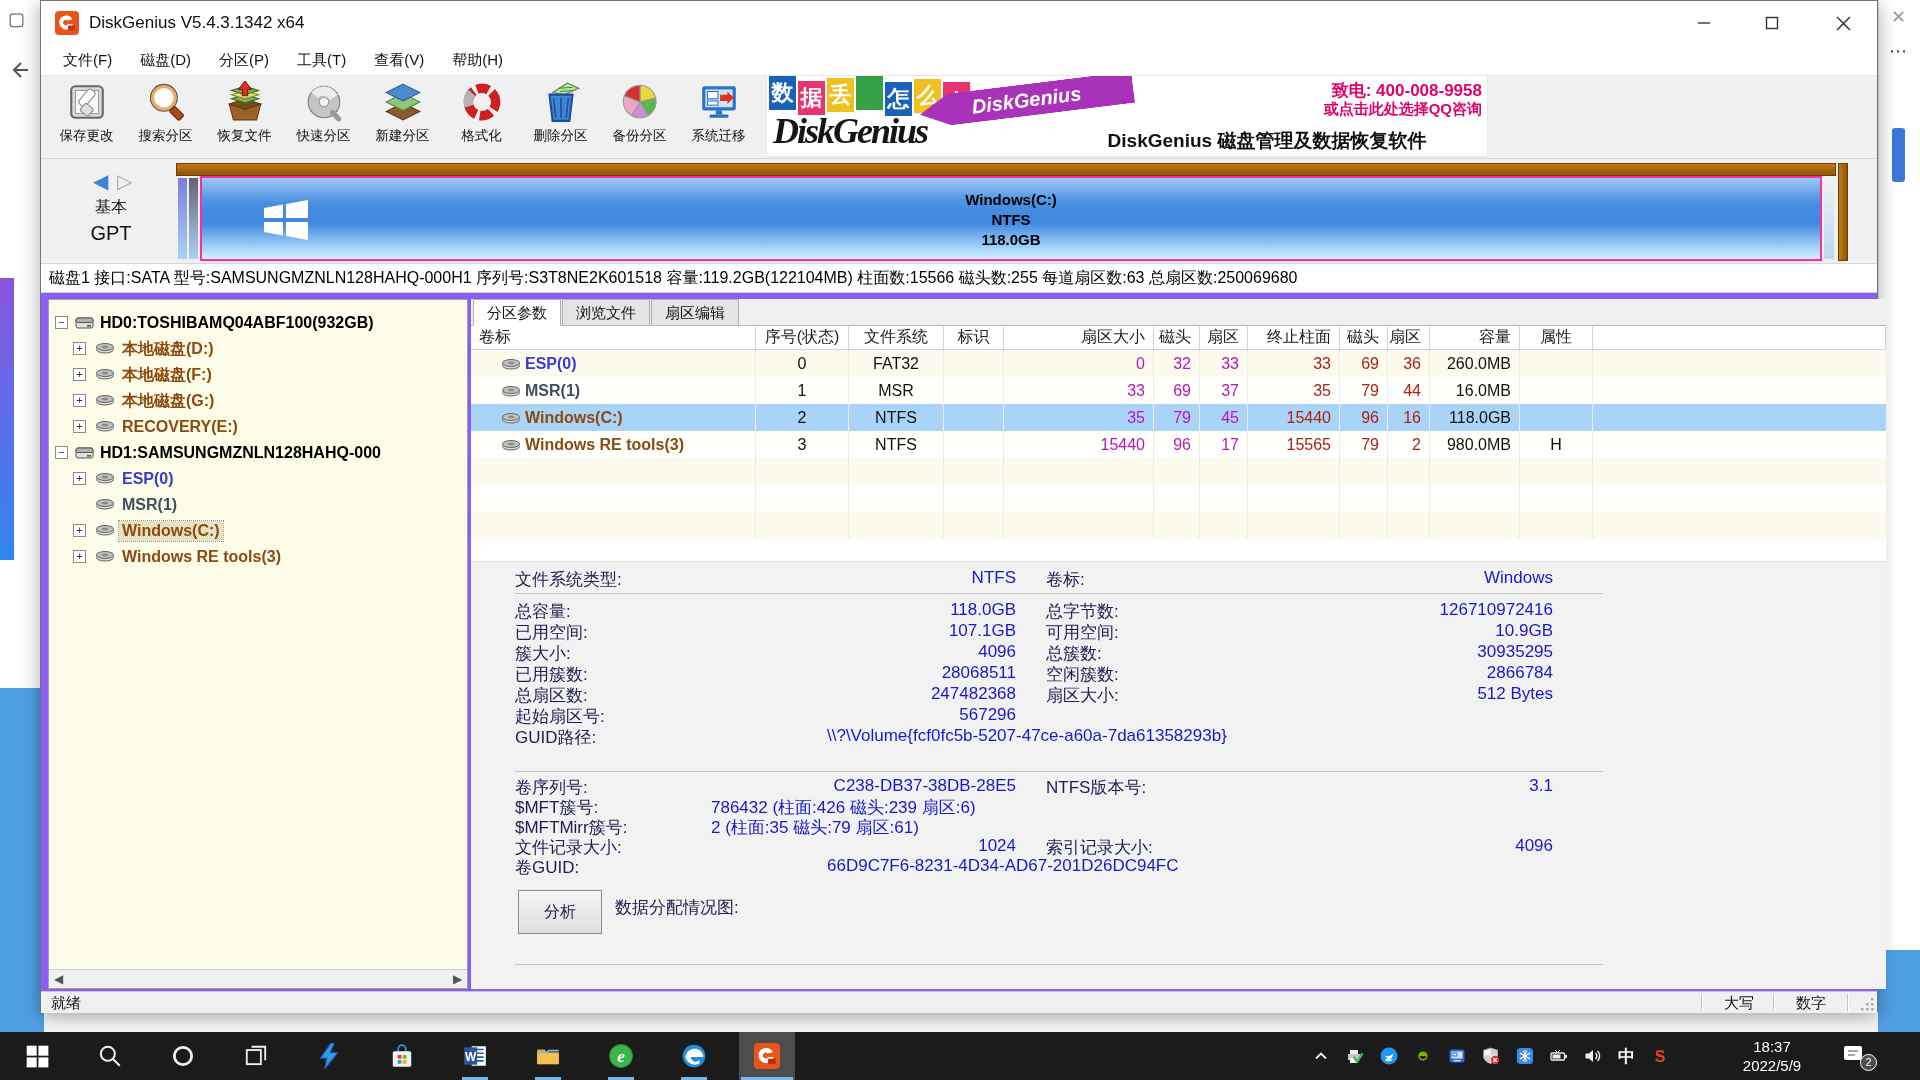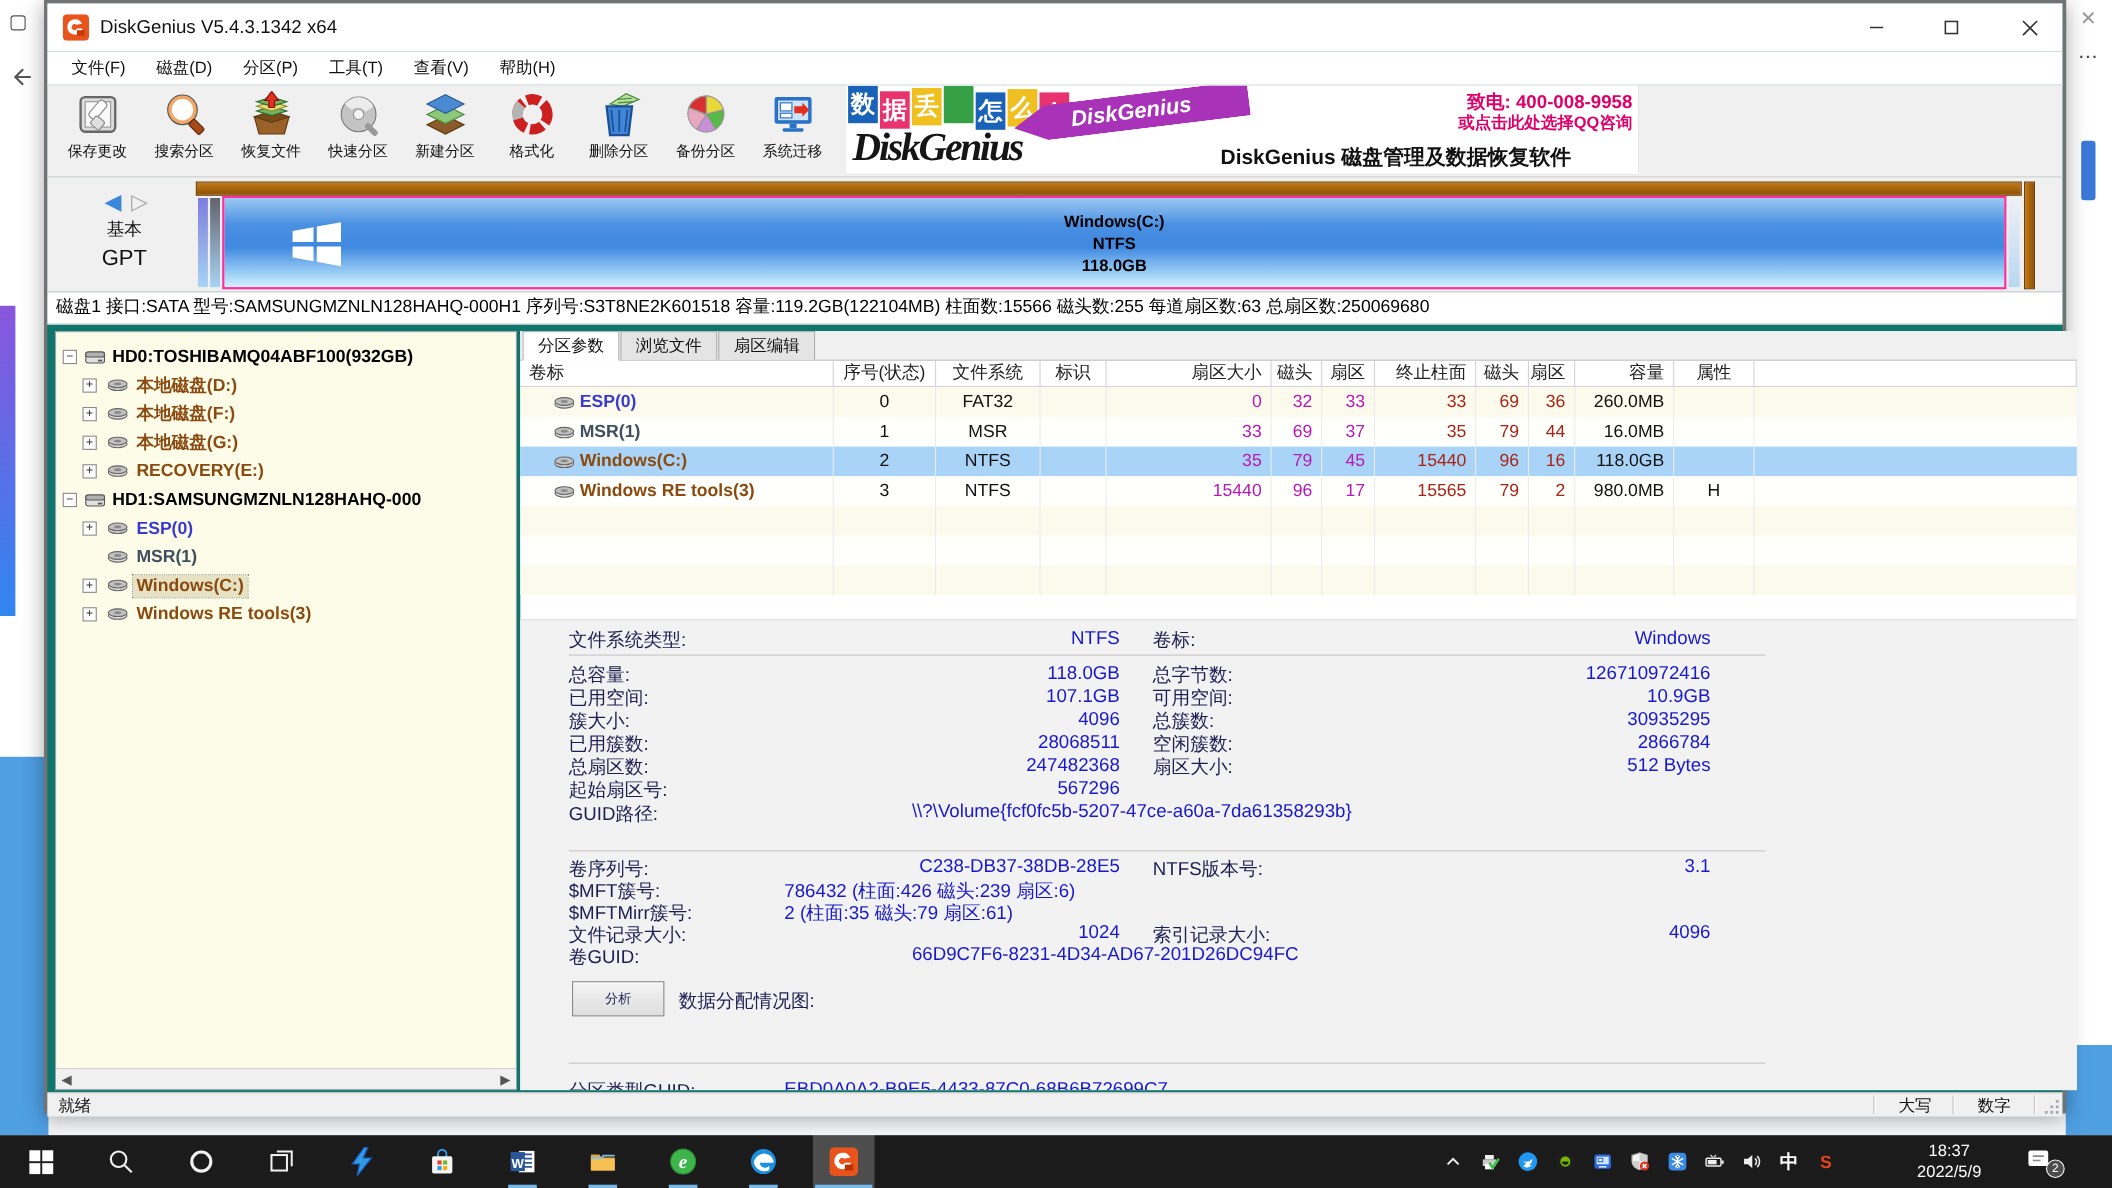--- a/index.html
+++ b/index.html
@@ -8,21 +8,21 @@
 svg{display:block}
 
 #back-left{left:0;top:0;width:44px;height:1032px;background:#fff;border-right:1px solid #e2e2e2}
 #back-left-purple{left:0;top:278px;width:14px;height:282px;background:linear-gradient(#8a55dd,#2f86ef)}
 #back-left-blue{left:0;top:688px;width:44px;height:344px;background:#4f9fe3}
 #back-right{left:1878px;top:0;width:42px;height:1032px;background:#fff;border-left:1px solid #e2e2e2}
 #back-right-thumb{left:1892px;top:128px;width:13px;height:54px;background:#3b78d8;border-radius:3px}
 #back-right-blue{left:1878px;top:950px;width:42px;height:82px;background:#4f9fe3}
 .back-glyph{color:#555;font-size:18px}
 
-#win{left:40px;top:0;width:1838px;height:1012px;background:#0f766e;border:3px solid #737373;box-shadow:0 4px 18px rgba(0,0,0,.35)}
+#win{left:40px;top:0;width:1838px;height:1012px;background:#8b5cf6;border:1px solid #737373;box-shadow:0 4px 18px rgba(0,0,0,.35)}
 #titlebar{left:0;top:0;width:100%;height:44px;background:#fff}
 #app-icon{left:14px;top:10px;width:24px;height:24px}
 #title-text{left:48px;top:0;height:44px;line-height:44px;font-size:17px;color:#111}
 .winctl{top:0;height:44px;width:50px;display:flex;align-items:center;justify-content:center;cursor:pointer}
 #btn-min{left:1638px}#btn-max{left:1706px}#btn-close{left:1774px;width:56px}
 
 #menubar{left:0;top:44px;width:100%;height:30px;background:#fff;display:flex;align-items:center;padding-left:8px}
 .menu-item{padding:0 14px;font-size:15px;color:#111;height:30px;line-height:30px;cursor:default}
 
 #toolbar{left:0;top:74px;width:100%;height:84px;background:#f0f0f0;border-top:1px solid #e6e6e6;border-bottom:1px solid #d8d8d8;display:flex;padding-left:6px}
@@ -88,21 +88,21 @@
 #details{left:430px;top:560px;width:1415px;height:428px;background:#f2f2f2;border-top:1px solid #e0e0e0;overflow:hidden}
 .drow{position:absolute;left:0;width:100%;height:21px}
 .dlabel{position:absolute;font-size:17px;color:#1d1d52;white-space:nowrap}
 .dval{position:absolute;font-size:17px;color:#1818cc;white-space:nowrap}
 .lL{left:44px}.lR{left:575px}
 .vR1{left:180px;width:365px;text-align:right}
 .vR2{left:782px;width:300px;text-align:right}
 .vPath{left:356px}
 .vCenter{left:240px;width:600px;text-align:left}
 .ddiv{position:absolute;left:44px;width:1088px;height:1px;background:#c6c6c6}
-#analyze-btn{position:absolute;left:47px;top:328px;width:84px;height:32px;background:linear-gradient(#f4f4f4,#dedede);border:1px solid #8a8a8a;box-shadow:inset 0 1px 0 #fff;font-size:12px;color:#1d1d52;cursor:pointer;font-family:Liberation Serif, serif}
+#analyze-btn{position:absolute;left:47px;top:328px;width:84px;height:44px;background:linear-gradient(#f4f4f4,#dedede);border:1px solid #8a8a8a;box-shadow:inset 0 1px 0 #fff;font-size:16px;color:#1d1d52;cursor:pointer;font-family:Liberation Serif, serif}
 #alloc-label{position:absolute;left:144px;top:334px;font-size:17px;color:#1d1d52}
 
 #statusbar{left:0;top:990px;width:100%;height:22px;background:#f0f0f0;border-top:1px solid #c8c8c8;font-size:15px;color:#111}
 #status-ready{position:absolute;left:10px;top:2px}
 .sdiv{position:absolute;top:2px;width:1px;height:17px;background:#c4c4c4;box-shadow:1px 0 0 #fff}
 #status-caps{position:absolute;left:1668px;top:2px;width:60px;text-align:center}
 #status-num{position:absolute;left:1740px;top:2px;width:60px;text-align:center}
 #grip{position:absolute;right:2px;top:4px;width:16px;height:16px}
 
 #taskbar{left:0;top:1032px;width:1920px;height:48px;background:#1b1b1b}
@@ -680,24 +680,20 @@
       <span class="dlabel lR">索引记录大小:</span>
       <span class="dval vR2">4096</span>
     </div>
     <div class="drow" style="top:294px">
       <span class="dlabel lL">卷GUID:</span>
       <span class="dval vPath">66D9C7F6-8231-4D34-AD67-201D26DC94FC</span>
     </div>
     <button id="analyze-btn">分析</button>
     <span id="alloc-label">数据分配情况图:</span>
     <div class="ddiv" style="top:402px"></div>
-    <div class="drow" style="top:416px">
-      <span class="dlabel lL">分区类型GUID:</span>
-      <span class="dval vCenter">EBD0A0A2-B9E5-4433-87C0-68B6B72699C7</span>
-    </div>
   </div>
 
   <div class="abs" id="statusbar">
     <span id="status-ready">就绪</span>
     <span class="sdiv" style="left:1660px"></span>
     <span id="status-caps">大写</span>
     <span class="sdiv" style="left:1732px"></span>
     <span id="status-num">数字</span>
     <span class="sdiv" style="left:1806px"></span>
     <span id="grip">

